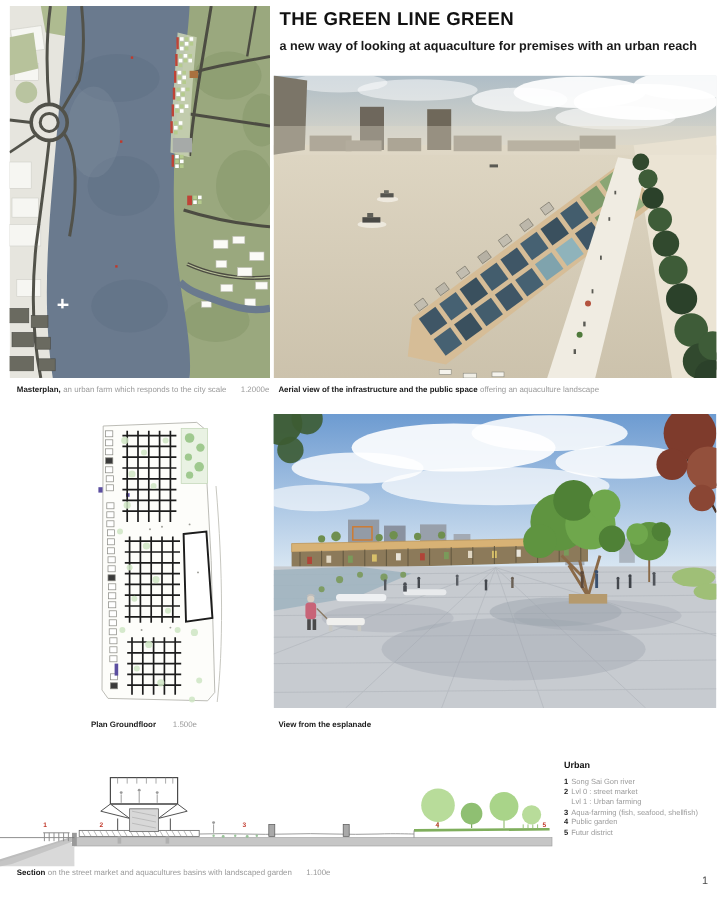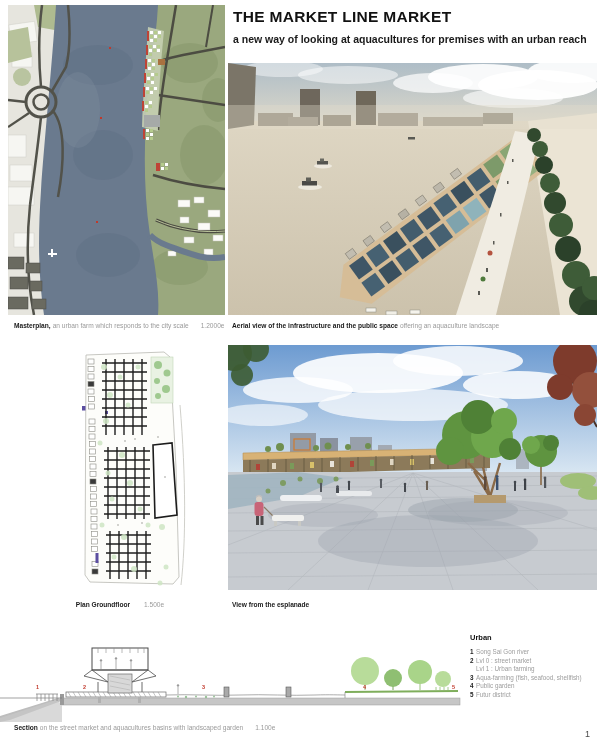--- a/index.html
+++ b/index.html
@@ -19,22 +19,22 @@
   .legend-item{font-size:6.3px;line-height:8.6px;color:#9c9c9c;white-space:nowrap;}
   .legend-item .num{font-weight:bold;color:#222;display:inline-block;width:6px;}
   .legend-item.indent{padding-left:6px;}
   .page-num{position:absolute;left:585px;top:729px;font-size:9px;color:#4a4a4a;}
 </style>
 </head>
 <body>
 
 <div class="board">
 
-  <div class="hdr-title">THE MARKET LINE MARKET</div>
-  <div class="hdr-sub">a new way of looking at aquacultures for premises with an urban reach</div>
+  <div class="hdr-title">THE GREEN LINE GREEN</div>
+  <div class="hdr-sub">a new way of looking at aquaculture for premises with an urban reach</div>
 
   <div class="panel" style="left:8px;top:5px;">
     <svg width="217" height="310" viewBox="0 0 217 310">
       <rect x="0" y="0" width="217" height="310" fill="#e6e5de"></rect>
       <path d="M140,0 L217,0 L217,310 L150,310 L138,230 L134,120 L142,55 Z" fill="#9aa87e"></path>
       <g opacity="0.25" fill="#6f8354">
         <ellipse cx="182" cy="58" rx="28" ry="20"></ellipse>
           <ellipse cx="196" cy="150" rx="24" ry="30"></ellipse>
         <ellipse cx="172" cy="262" rx="28" ry="18"></ellipse>
           <ellipse cx="210" cy="95" rx="16" ry="22"></ellipse>

